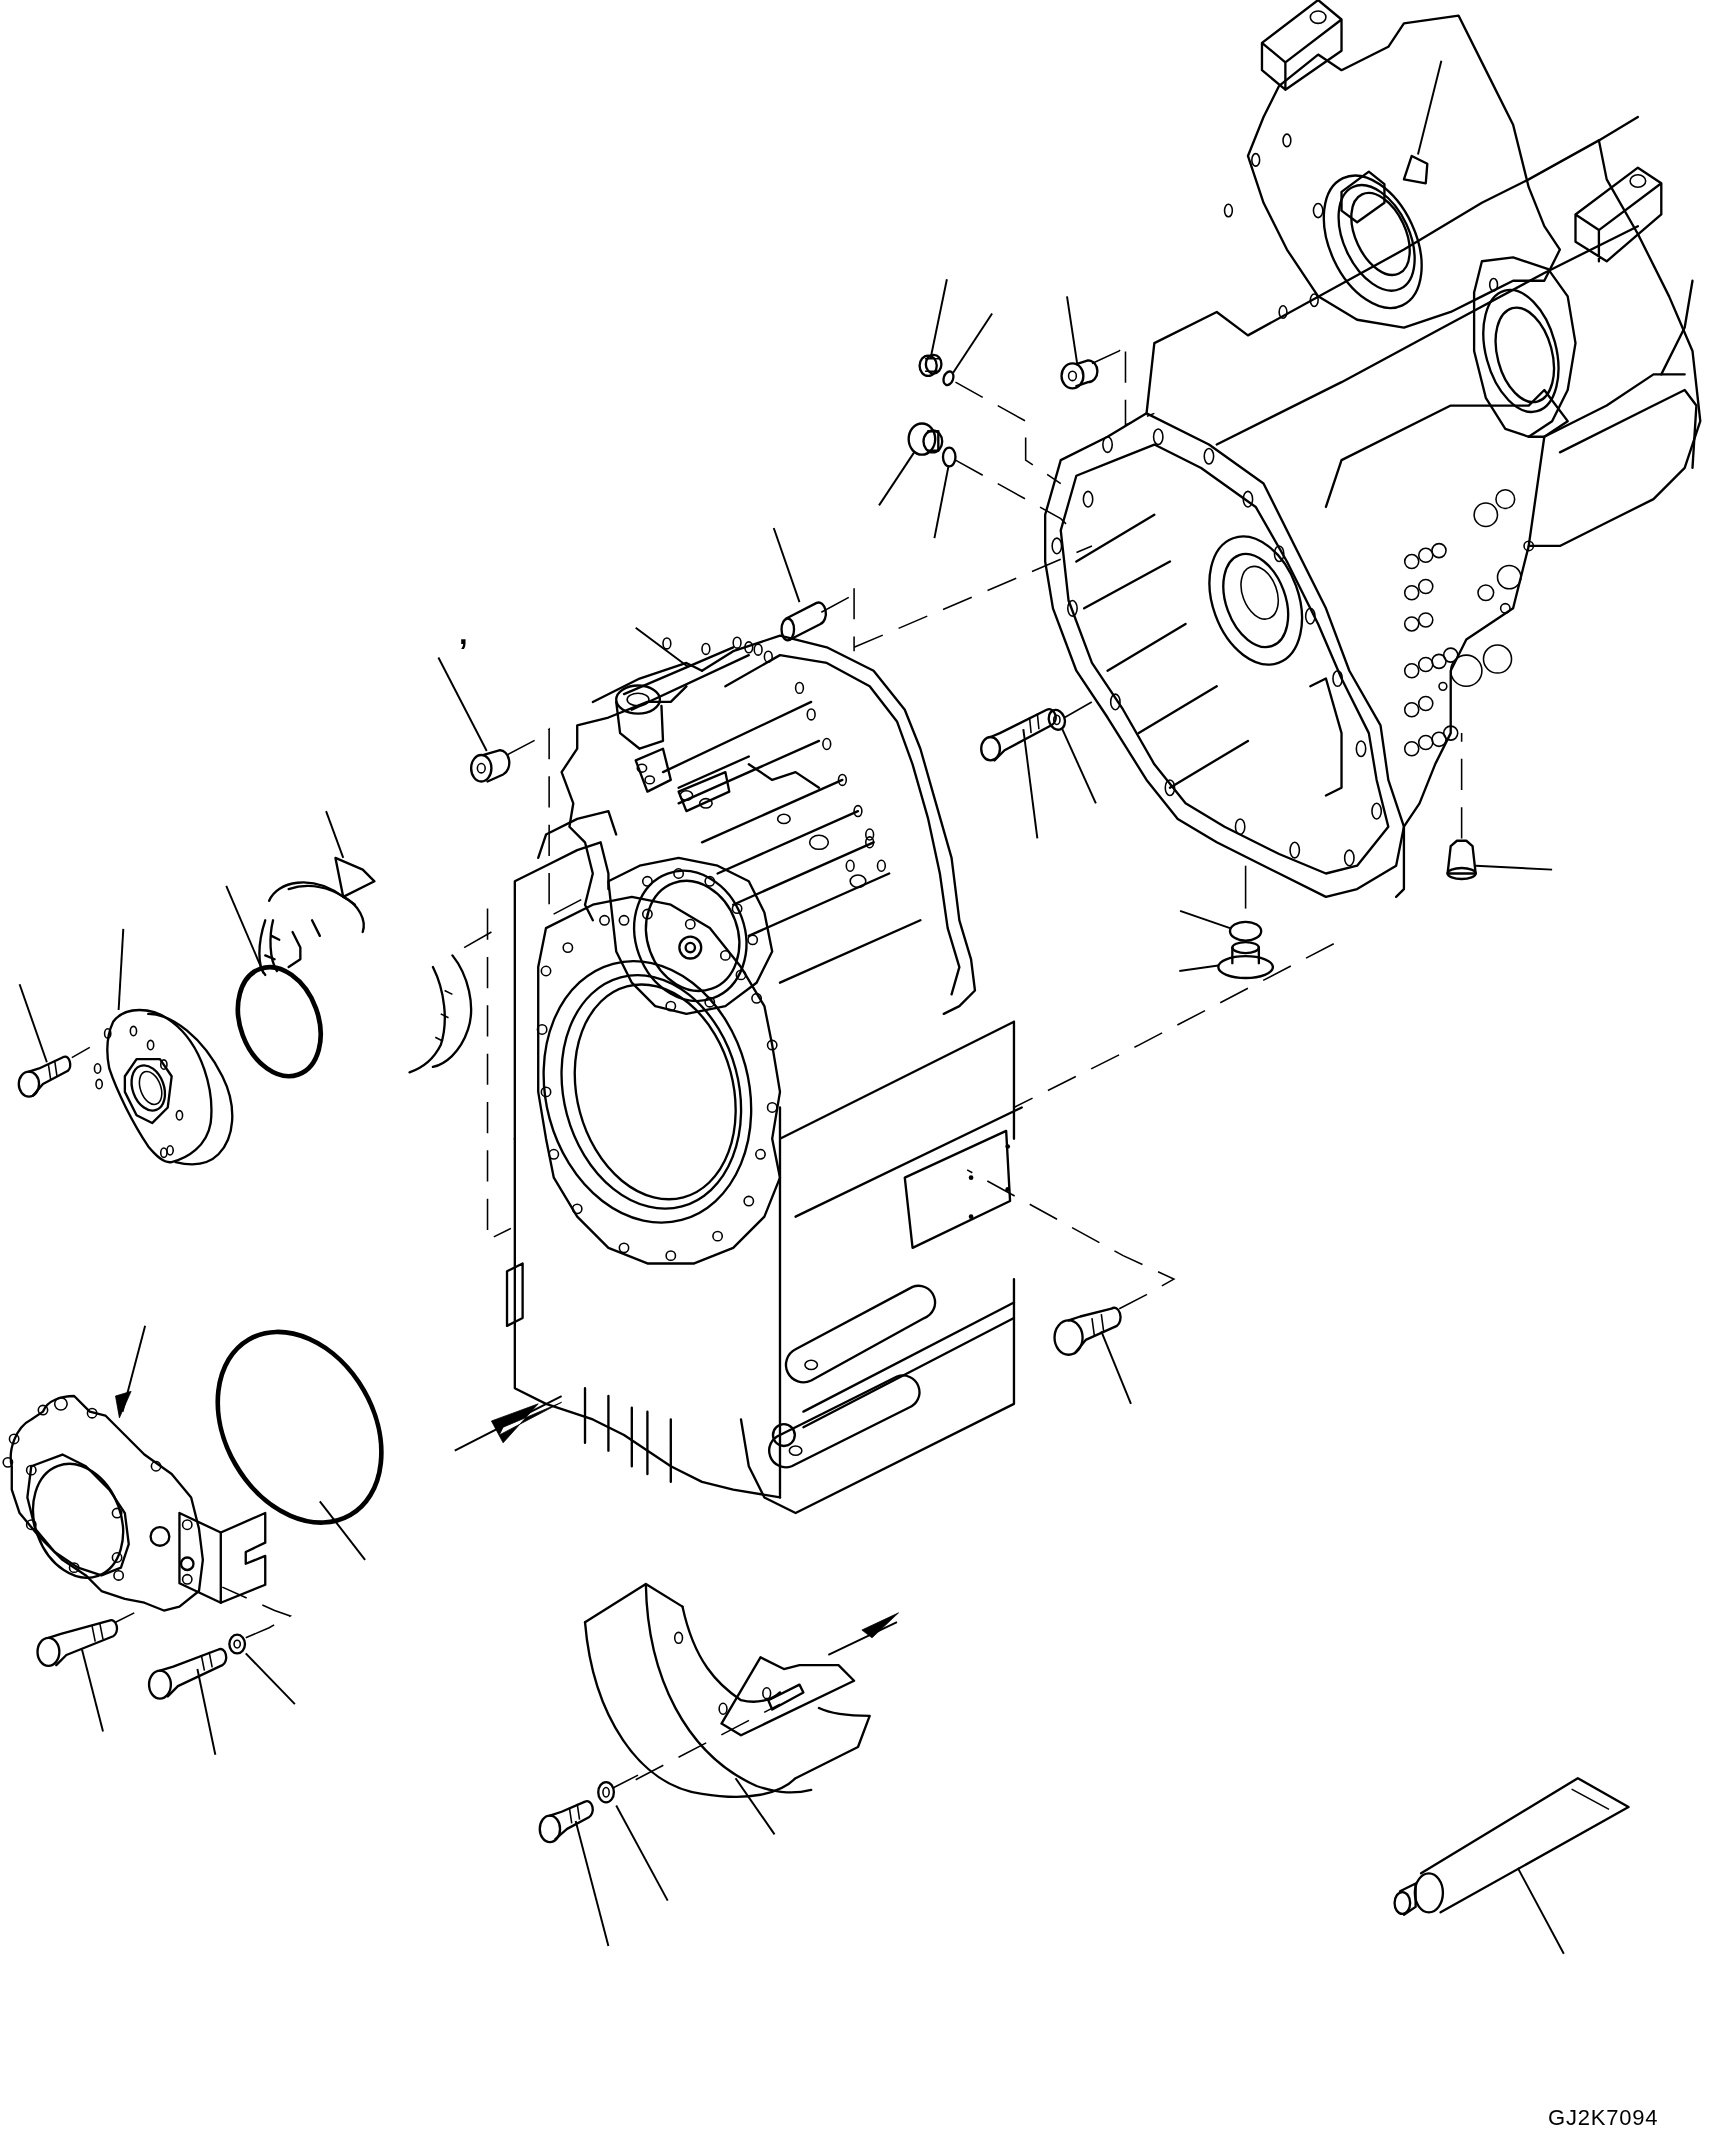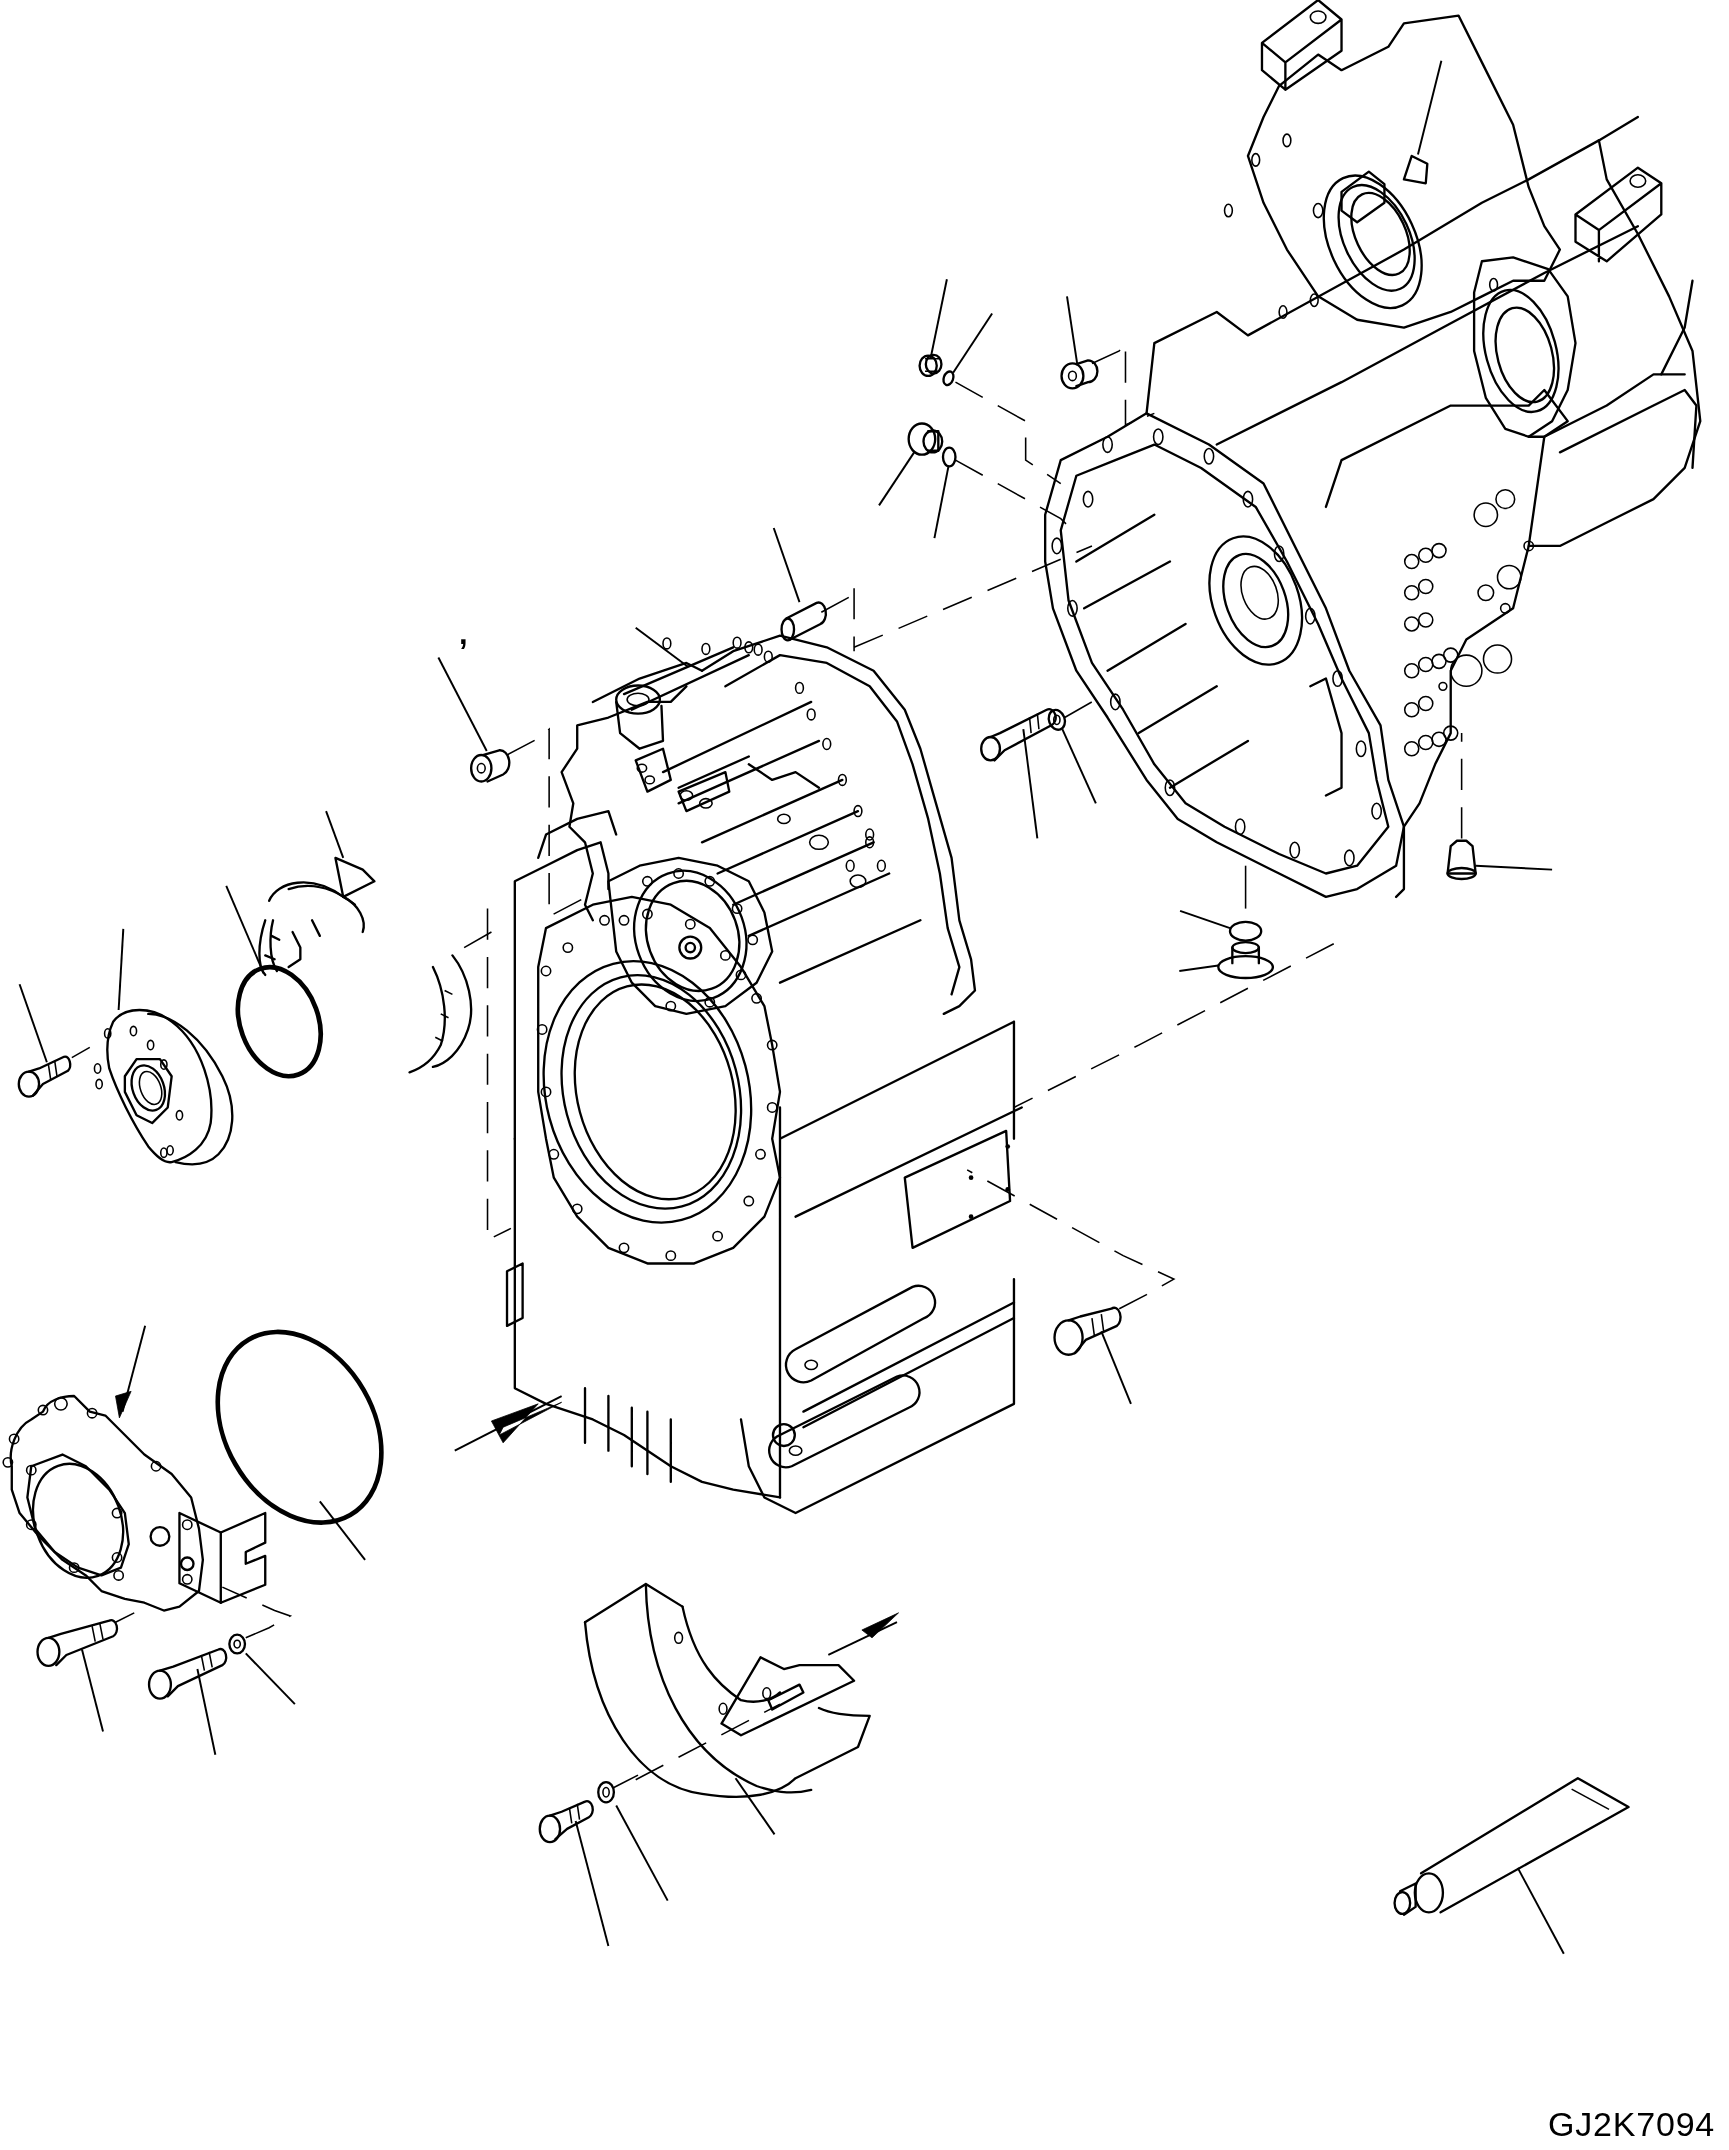--- a/index.html
+++ b/index.html
@@ -4,21 +4,21 @@
   <style>
     html, body { margin: 0; padding: 0; background: #ffffff; }
     body { width: 1730px; height: 2151px; position: relative; overflow: hidden; font-family: "Liberation Sans", sans-serif; }
     #diagram { position: absolute; left: 0; top: 0; width: 1730px; height: 2151px; }
     .ln { fill: none; stroke: #000; stroke-width: 3; stroke-linejoin: round; stroke-linecap: round; }
     .thin { fill: none; stroke: #000; stroke-width: 2; }
     .thick { fill: none; stroke: #000; stroke-width: 6; }
     .dash { fill: none; stroke: #000; stroke-width: 2; stroke-dasharray: 40 22; }
     .leader { fill: none; stroke: #000; stroke-width: 2.5; }
     .arrowhead { fill: #000; stroke: #000; stroke-width: 1; }
-    #drawing-code { position: absolute; left: 1548px; top: 2105px; font-size: 34px; color: #000; letter-spacing: 0.8px; }
+    #drawing-code { position: absolute; left: 1548px; top: 2105px; font-size: 22px; color: #000; letter-spacing: 0.8px; }
     #stray-mark { position: absolute; left: 459px; top: 616px; font-size: 31px; font-weight: bold; color: #000; }
   </style>
 </head>
 <body>
 
 <svg id="diagram" viewBox="0 0 2218 2758" xmlns="http://www.w3.org/2000/svg">
 
   <g>
 
     <path class="ln" d="M1340,660 L1360,590 L1420,560 L1470,530 L1550,570 L1620,620 L1660,700 L1700,780 L1730,860 L1770,930 L1780,1000 L1800,1060 L1790,1110 L1740,1140 L1700,1150 L1640,1120 L1560,1080 L1510,1050 L1470,1000 L1420,920 L1380,860 L1350,780 L1340,720 Z"></path>

